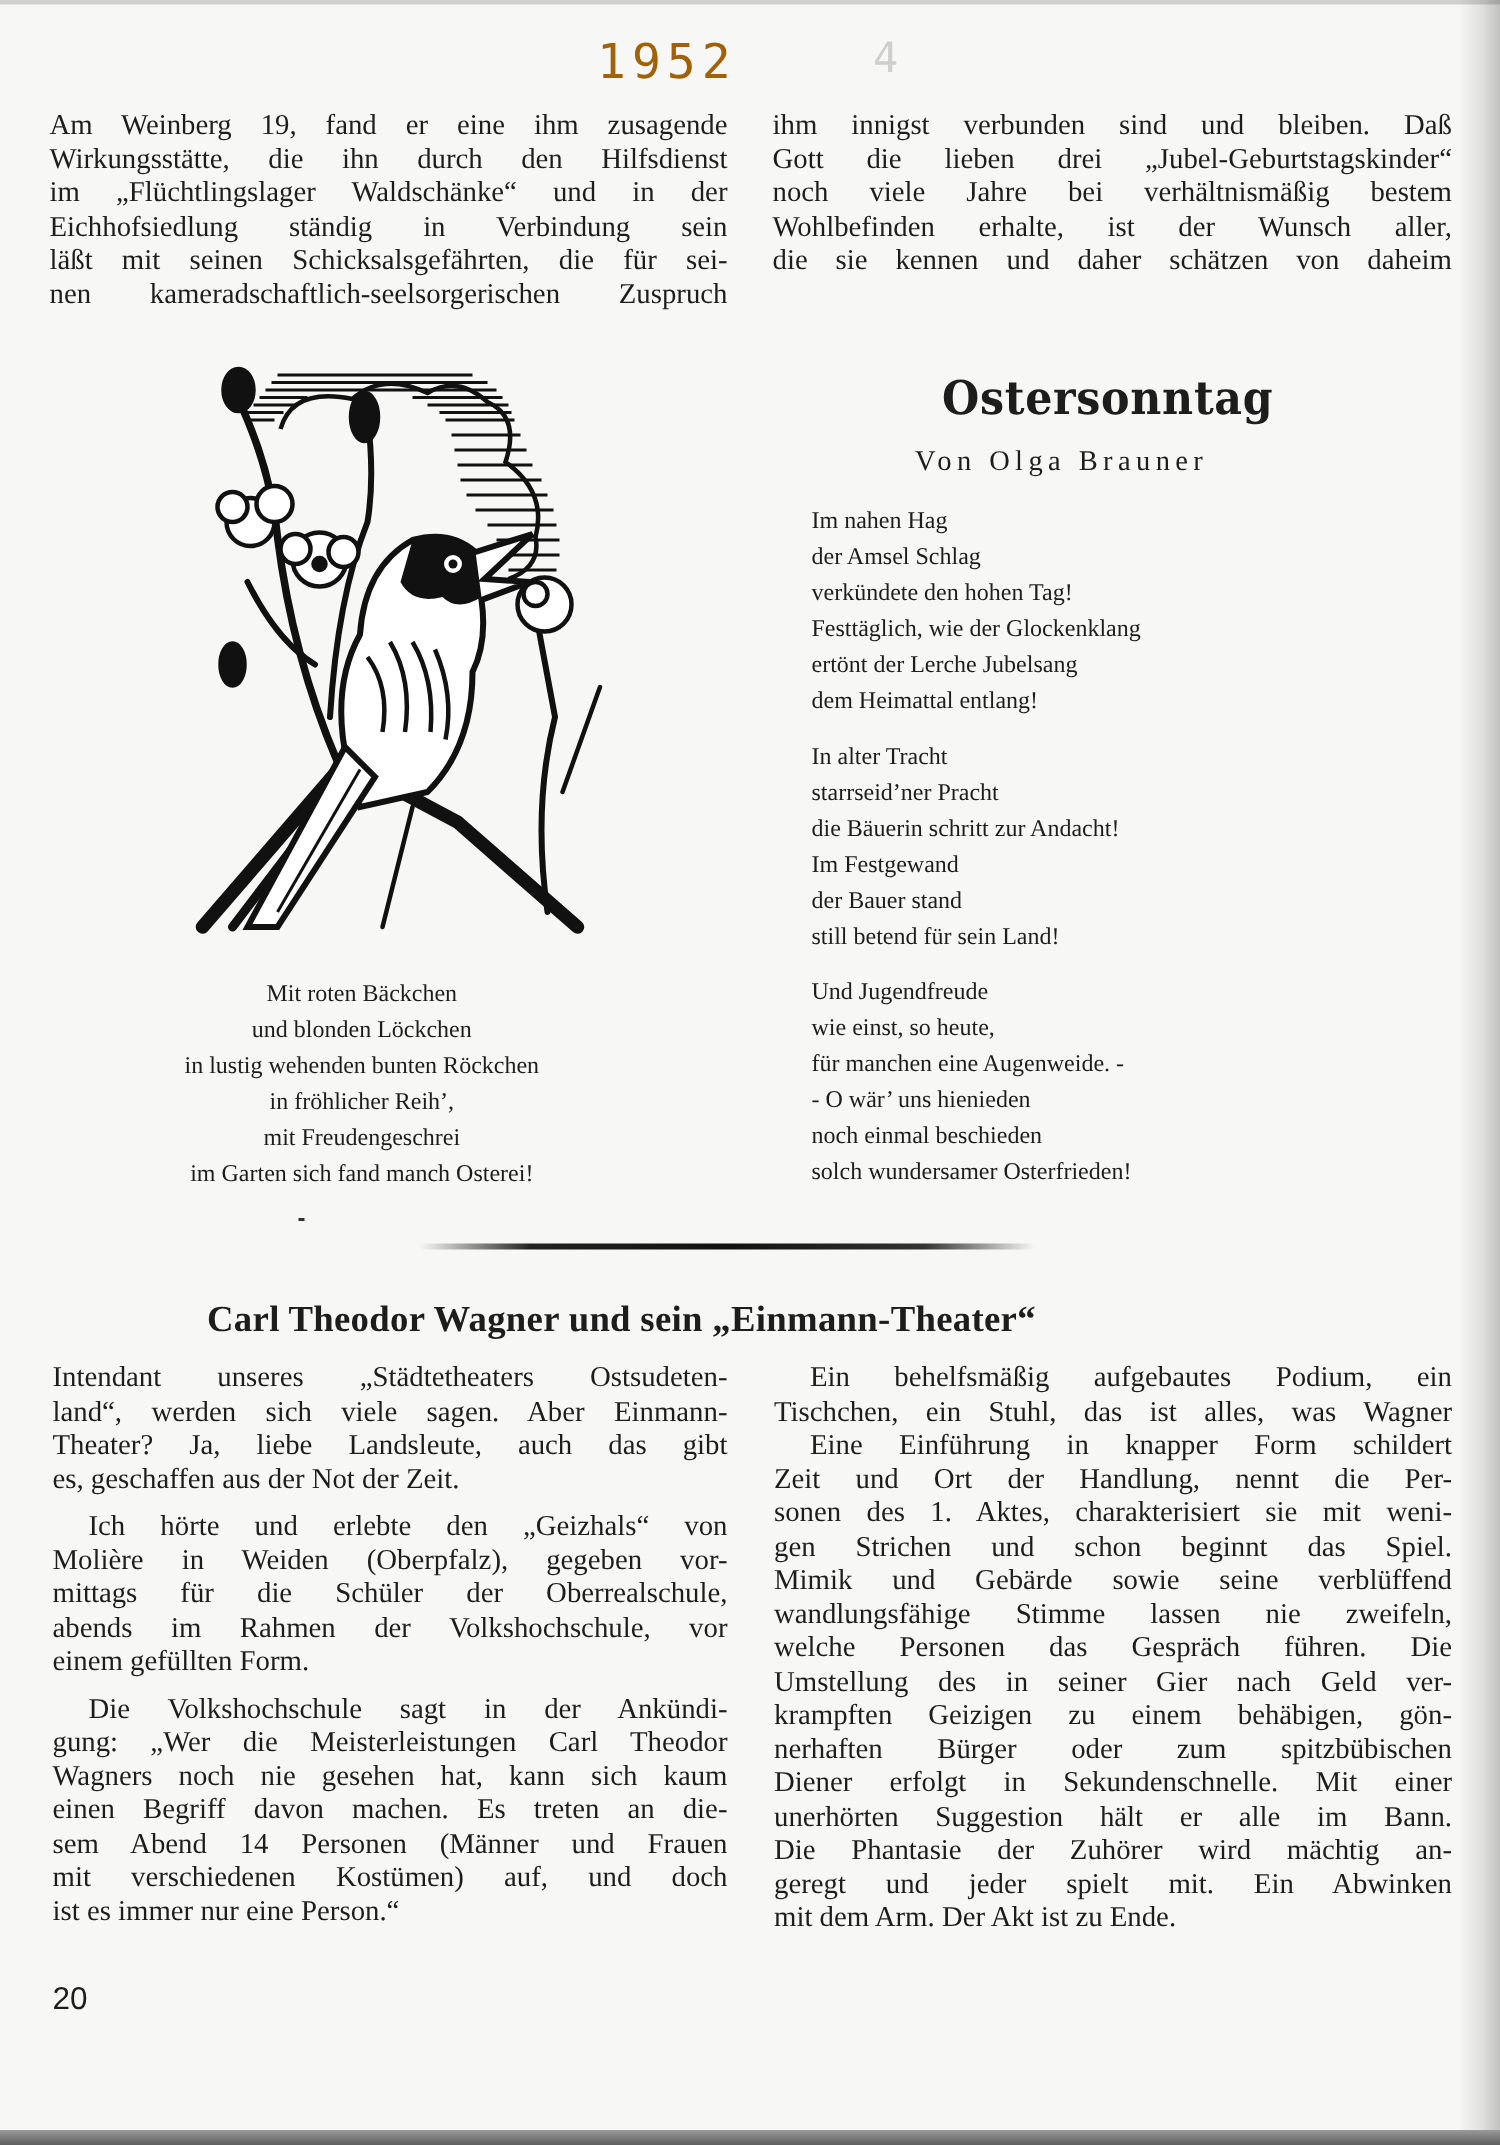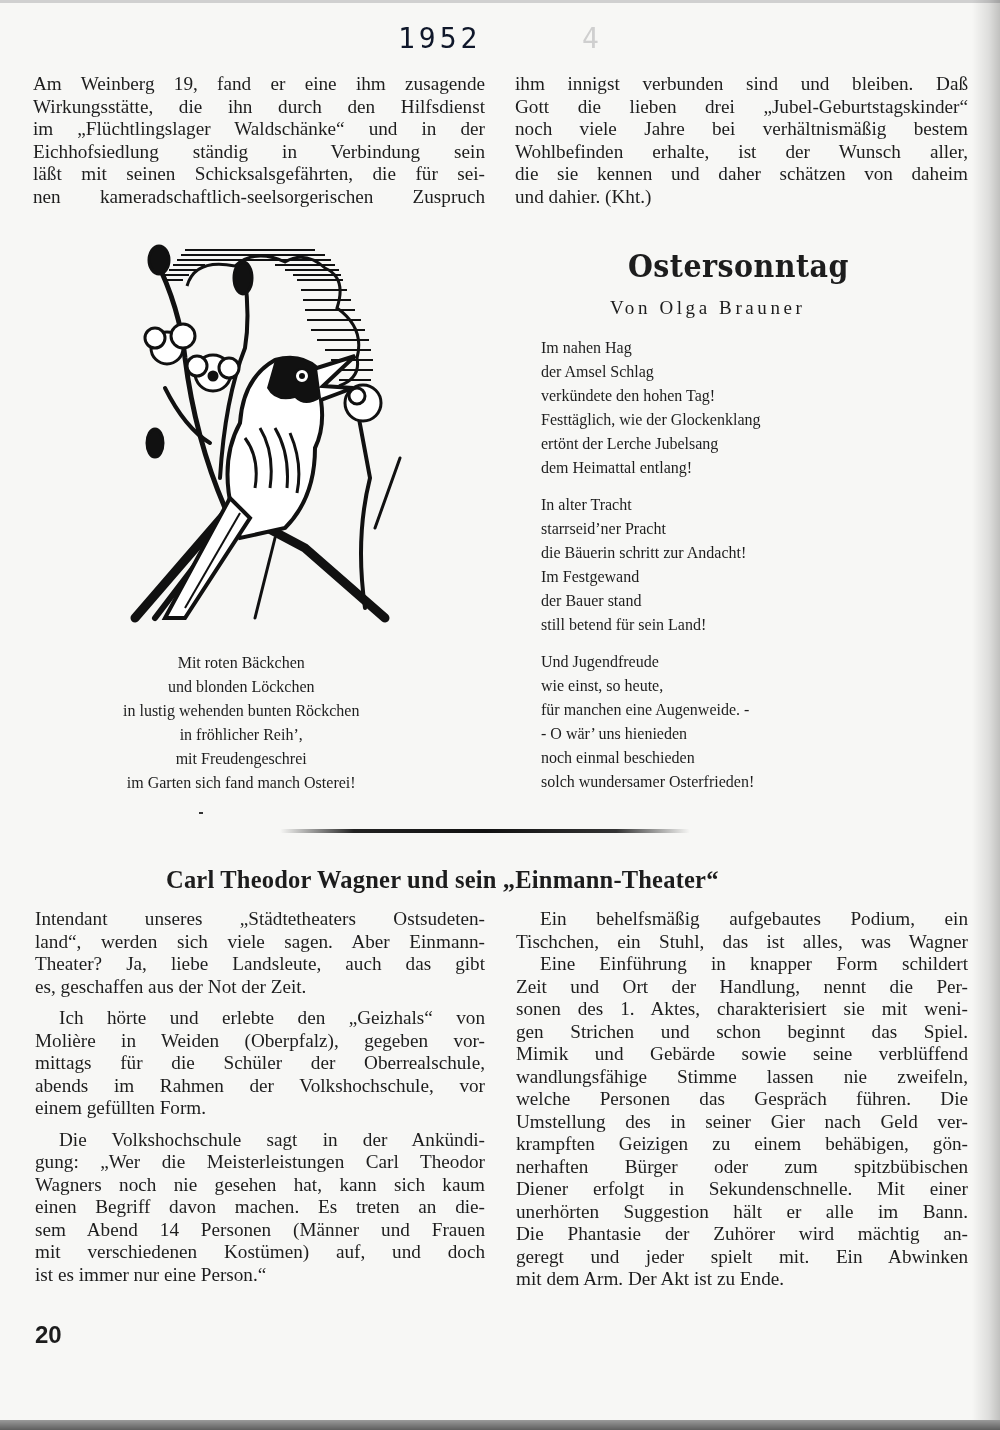--- a/index.html
+++ b/index.html
@@ -15,21 +15,21 @@
   }
   .page-bottom-edge {
     position: absolute; left: 0; bottom: 0; width: 1000px; height: 10px;
     background: linear-gradient(to bottom, #9a9a9a, #5e5e5e);
   }
   .page-top-edge {
     position: absolute; left: 0; top: 0; width: 1000px; height: 3px;
     background: #d0d0d0;
   }
   .faded-mark {
-    position: absolute; left: 398px; top: 22px; font-size: 28px; color: #0f172a;
+    position: absolute; left: 398px; top: 22px; font-size: 32px; color: #a16207;
     letter-spacing: 4px; font-family: "DejaVu Sans Mono", monospace;
   }
   .faded-mark-2 {
     position: absolute; left: 582px; top: 22px; font-size: 28px; color: #cfcfcf;
     font-family: "DejaVu Sans Mono", monospace;
   }
   .col { position: absolute; font-size: 19.2px; line-height: 22.5px; }
   .line { display: block; white-space: nowrap; }
   .just-line { display: block; text-align: justify; text-align-last: justify; white-space: normal; }
   .left-line { display: block; white-space: nowrap; }
@@ -59,29 +59,29 @@
   .separator-rule {
     position: absolute; left: 280px; top: 829px; width: 410px; height: 4px;
     background: linear-gradient(to right, rgba(0,0,0,0) 0%, #222 18%, #111 50%, #333 82%, rgba(0,0,0,0) 100%);
     border-radius: 2px;
   }
   .separator-dot { position: absolute; left: 199px; top: 812px; width: 4px; height: 2px; background: #333; }
 
   .article-title {
     position: absolute; left: 138px; top: 866px; width: 730px;
     font-family: "Liberation Serif", serif; font-weight: bold; font-size: 24.5px;
-    letter-spacing: 0.2px; white-space: nowrap; transform: scaleX(1.0); margin-left: 28px;
+    letter-spacing: 0.2px; white-space: nowrap; transform: scaleX(1.0);
   }
 
   #art-left { left: 35px; top: 908px; width: 450px; }
   #art-right { left: 516px; top: 908px; width: 452px; }
   .para-gap { height: 9px; }
 
   .page-number {
-    position: absolute; left: 35px; top: 1321px; font-weight: bold; font-size: 24px;
+    position: absolute; left: 35px; top: 1321px; font-weight: normal; font-size: 21px;
     font-family: "Liberation Sans", sans-serif;
   }
 </style>
 </head>
 <body>
 
 <div class="page-top-edge"></div>
 <div class="faded-mark">1952</div>
 <div class="faded-mark-2">4</div>
 
@@ -92,21 +92,20 @@
   <span class="just-line">Eichhofsiedlung ständig in Verbindung sein</span>
   <span class="just-line">läßt mit seinen Schicksalsgefährten, die für sei-</span>
   <span class="just-line">nen kameradschaftlich-seelsorgerischen Zuspruch</span>
 </div>
 <div class="col" id="top-right">
   <span class="just-line">ihm innigst verbunden sind und bleiben. Daß</span>
   <span class="just-line">Gott die lieben drei „Jubel-Geburtstagskinder“</span>
   <span class="just-line">noch viele Jahre bei verhältnismäßig bestem</span>
   <span class="just-line">Wohlbefinden erhalte, ist der Wunsch aller,</span>
   <span class="just-line">die sie kennen und daher schätzen von daheim</span>
-  <span class="left-line">und dahier. (Kht.)</span>
 </div>
 
 <svg class="illustration" viewBox="0 0 290 390">
 
   <g stroke="#111" stroke-width="2">
     <line x1="60" y1="12" x2="190" y2="12"></line>
     <line x1="56" y1="17" x2="200" y2="17"></line>
     <line x1="52" y1="22" x2="206" y2="22"></line>
     <line x1="48" y1="27" x2="80" y2="27"></line>
       <line x1="150" y1="27" x2="210" y2="27"></line>

